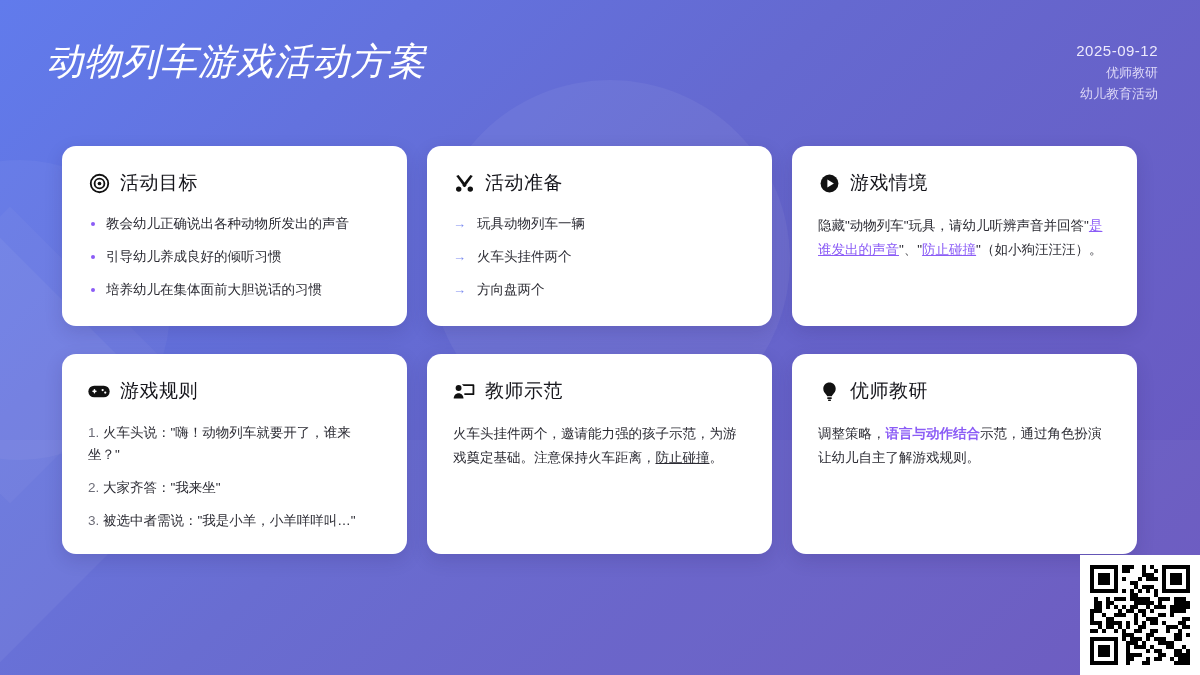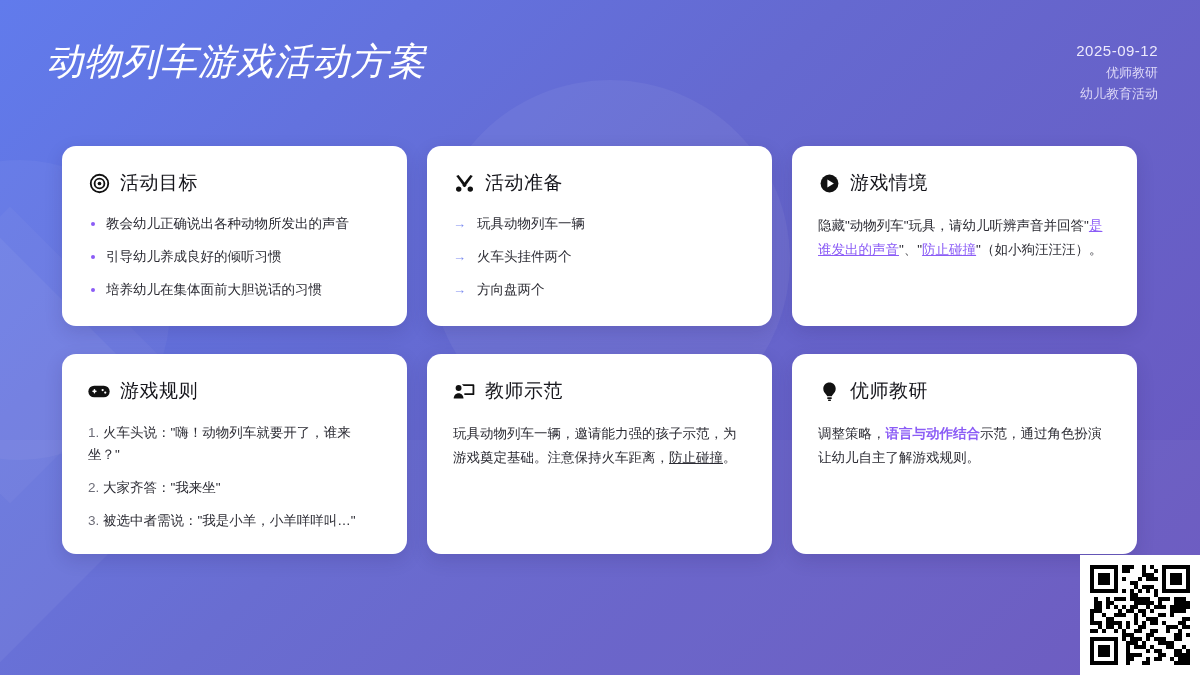--- a/index.html
+++ b/index.html
@@ -236,21 +236,21 @@
         <div class="card-head">
           <span class="card-icon">
             <svg viewBox="0 0 26 22" width="23" height="19">
               <path d="M10.5 2.5 H24.2 A1 1 0 0 1 25.2 3.5 V14.2 A1 1 0 0 1 24.2 15.2 H13.4 V13.1 H23.1 V4.6 H12.6 Z" fill="#111"></path>
               <circle cx="6.6" cy="6.8" r="3.5" fill="#111"></circle>
               <path d="M0.8 19.4 C0.8 15.5 3.4 13 6.6 13 C9.8 13 12.4 15.5 12.4 19.4 Z" fill="#111"></path>
             </svg>
           </span>
           <span class="card-title">教师示范</span>
         </div>
-        <p class="para"><span>玩具动物列车一辆，邀请能力强的孩子示范，为游戏奠定基础。注意保持火车距离，</span><span class="uline">防止碰撞</span><span>。</span></p>
+        <p class="para"><span>火车头挂件两个，邀请能力强的孩子示范，为游戏奠定基础。注意保持火车距离，</span><span class="uline">防止碰撞</span><span>。</span></p>
       </div>
       <div class="card">
         <div class="card-head">
           <span class="card-icon">
             <svg viewBox="0 0 24 24" width="21" height="21">
               <path d="M12 1.8 C7.9 1.8 4.9 4.9 4.9 8.9 C4.9 11.7 6.4 13.6 7.8 15 C8.6 15.8 9.1 16.5 9.3 17.4 H14.7 C14.9 16.5 15.4 15.8 16.2 15 C17.6 13.6 19.1 11.7 19.1 8.9 C19.1 4.9 16.1 1.8 12 1.8 Z" fill="#111"></path>
               <rect x="9.3" y="18.6" width="5.4" height="1.9" rx="0.9" fill="#111"></rect>
               <rect x="10.2" y="21.1" width="3.6" height="1.7" rx="0.85" fill="#111"></rect>
             </svg>
           </span>

